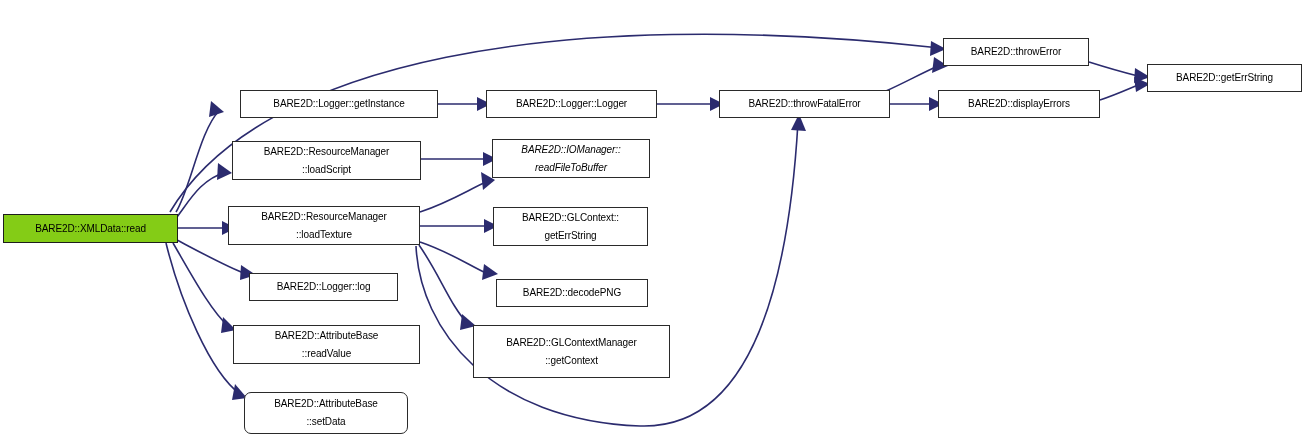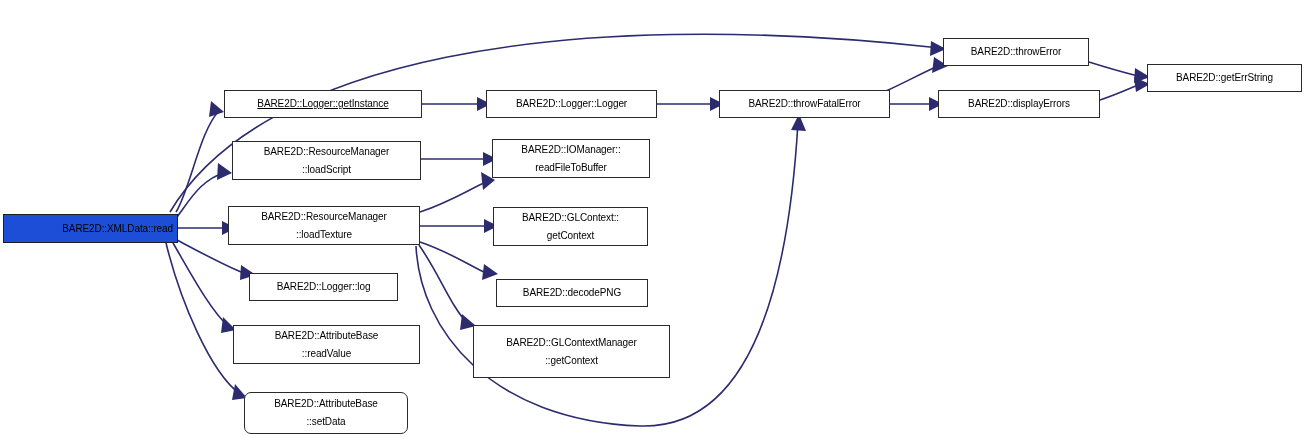--- a/index.html
+++ b/index.html
@@ -41,23 +41,22 @@
     line-height: 18px;
     display: flex;
     align-items: center;
     justify-content: center;
     text-align: center;
     white-space: pre-line;
     letter-spacing: -0.1px;
     z-index: 2;
   }
   .node.root {
-    background: #1d4ed8;
+    background: #84cc16;
     border-color: #1d1d1d;
-    text-align: right;
   }
   .node-label {
     display: block;
     width: 100%;
     padding: 0 4px;
     box-sizing: border-box;
   }
 </style>
 </head>
 <body>
@@ -97,35 +96,35 @@
       <path class="edge-path" d="M 886 91 C 906 82 920 74 938 66"></path>
       <path class="edge-head" d="M 934 57 L 948 66 L 932 73 Z"></path>
       <path class="edge-path" d="M 890 104 L 929 104"></path>
       <path class="edge-head" d="M 929 97 L 943 104 L 929 111 Z"></path>
       <path class="edge-path" d="M 1089 62 C 1108 68 1122 72 1138 76"></path>
       <path class="edge-head" d="M 1135 68 L 1150 77 L 1134 83 Z"></path>
       <path class="edge-path" d="M 1100 100 C 1115 95 1126 90 1138 85"></path>
       <path class="edge-head" d="M 1134 77 L 1150 84 L 1136 92 Z"></path>
     </svg>
 <div class="node root" style="left: 3px; top: 214px; width: 175px; height: 29px;"><span class="node-label">BARE2D::XMLData::read</span></div>
-    <div class="node" style="left: 224px; top: 90px; width: 198px; height: 28px; text-decoration: underline;"><span class="node-label">BARE2D::Logger::getInstance</span></div>
+    <div class="node" style="left: 240px; top: 90px; width: 198px; height: 28px;"><span class="node-label">BARE2D::Logger::getInstance</span></div>
     <div class="node" style="left: 232px; top: 141px; width: 189px; height: 39px;"><span class="node-label">BARE2D::ResourceManager
 ::loadScript</span></div>
     <div class="node" style="left: 228px; top: 206px; width: 192px; height: 39px;"><span class="node-label">BARE2D::ResourceManager
 ::loadTexture</span></div>
     <div class="node" style="left: 249px; top: 273px; width: 149px; height: 28px;"><span class="node-label">BARE2D::Logger::log</span></div>
     <div class="node" style="left: 233px; top: 325px; width: 187px; height: 39px;"><span class="node-label">BARE2D::AttributeBase
 ::readValue</span></div>
     <div class="node" style="left: 244px; top: 392px; width: 164px; height: 42px; border-radius: 7px;"><span class="node-label">BARE2D::AttributeBase
 ::setData</span></div>
     <div class="node" style="left: 486px; top: 90px; width: 171px; height: 28px;"><span class="node-label">BARE2D::Logger::Logger</span></div>
-    <div class="node" style="left: 492px; top: 139px; width: 158px; height: 39px;"><span class="node-label">BARE2D::IOManager::
+    <div class="node" style="left: 492px; top: 139px; width: 158px; height: 39px; font-style: italic;"><span class="node-label">BARE2D::IOManager::
 readFileToBuffer</span></div>
     <div class="node" style="left: 493px; top: 207px; width: 155px; height: 39px;"><span class="node-label">BARE2D::GLContext::
-getContext</span></div>
+getErrString</span></div>
     <div class="node" style="left: 496px; top: 279px; width: 152px; height: 28px;"><span class="node-label">BARE2D::decodePNG</span></div>
     <div class="node" style="left: 473px; top: 325px; width: 197px; height: 53px;"><span class="node-label">BARE2D::GLContextManager
 ::getContext</span></div>
     <div class="node" style="left: 719px; top: 90px; width: 171px; height: 28px;"><span class="node-label">BARE2D::throwFatalError</span></div>
     <div class="node" style="left: 943px; top: 38px; width: 146px; height: 28px;"><span class="node-label">BARE2D::throwError</span></div>
     <div class="node" style="left: 938px; top: 90px; width: 162px; height: 28px;"><span class="node-label">BARE2D::displayErrors</span></div>
     <div class="node" style="left: 1147px; top: 64px; width: 155px; height: 28px;"><span class="node-label">BARE2D::getErrString</span></div>
   </div>
 
 </body></html>

